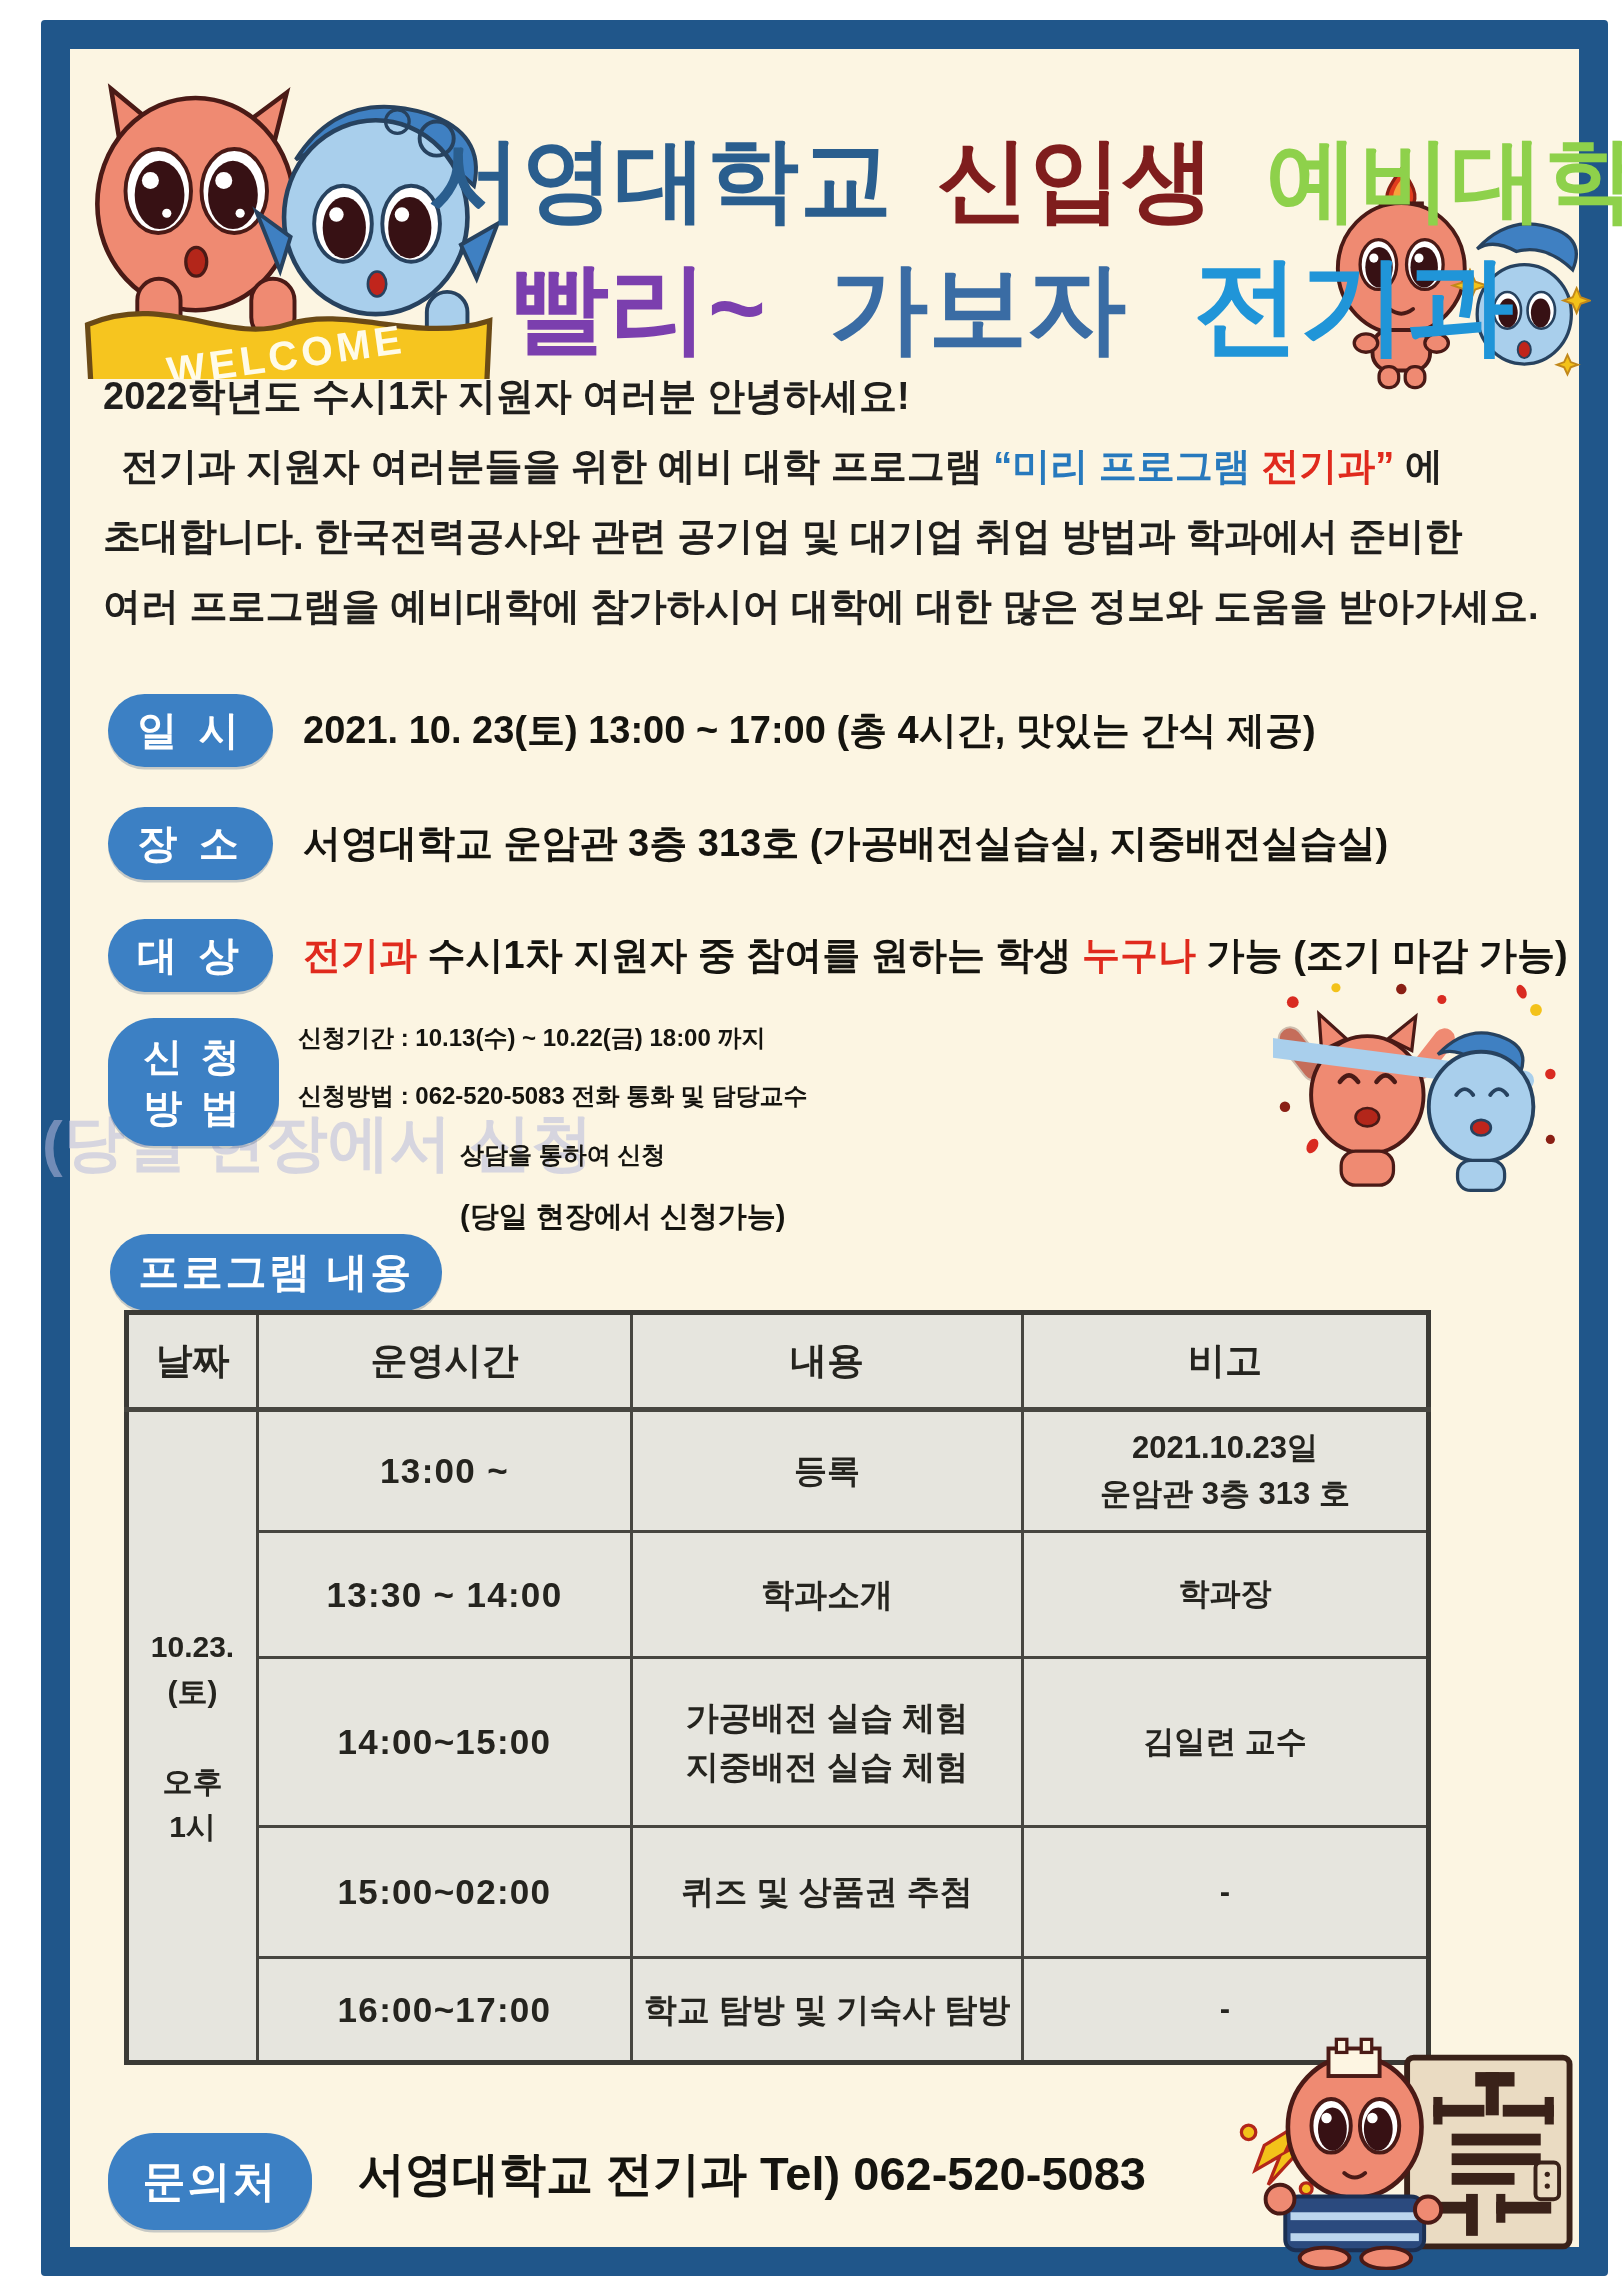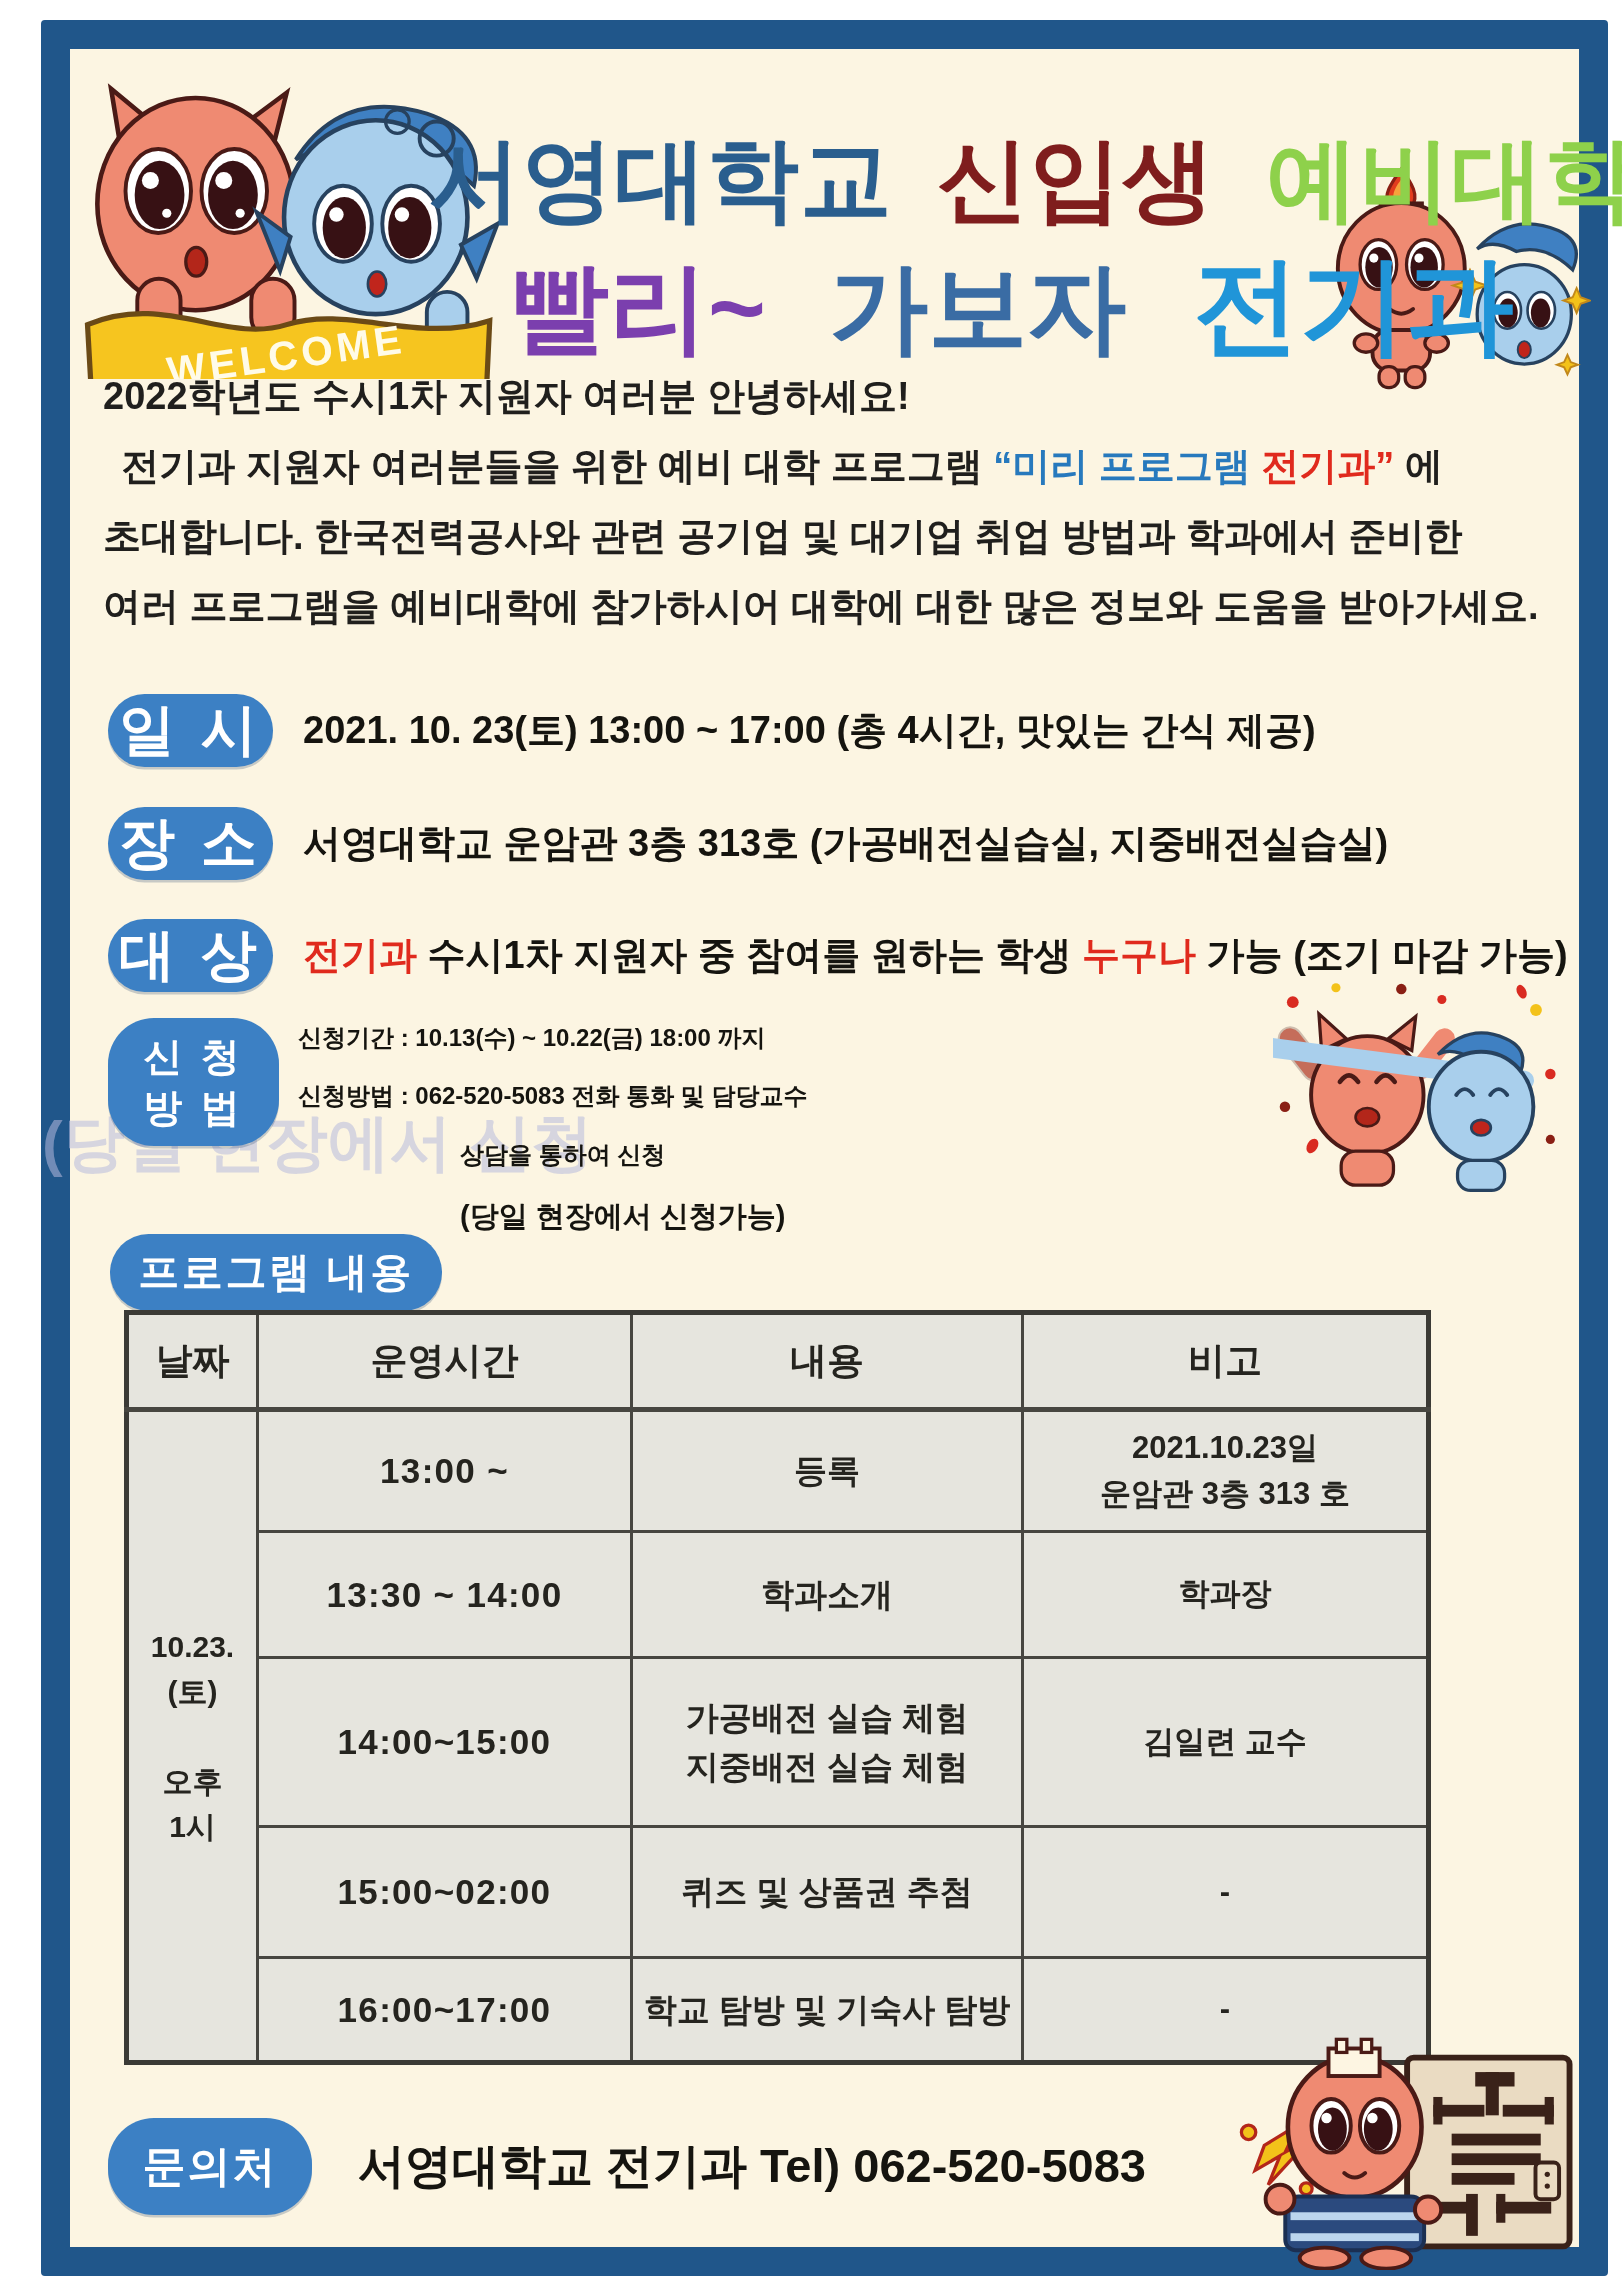--- a/index.html
+++ b/index.html
@@ -28,21 +28,21 @@
   .intro .ln2{padding-left:18.3px;}
   .intro .q-blue{color:#2779bd;font-weight:800;}
   .intro .q-red{color:#e02a1d;font-weight:800;}
   
   .info-row{position:absolute;left:108px;display:flex;align-items:center;z-index:2;}
   .pill{
     background:#3c80c4;color:#ffffff;border-radius:46px;font-weight:800;
     display:flex;align-items:center;justify-content:center;text-align:center;
     box-shadow:0 2.6px 0 rgba(40,70,110,0.25);
   }
-  .pill-sm{width:165px;height:73px;font-size:56px;letter-spacing:5.2px;}
+  .pill-sm{width:165px;height:73px;font-size:40px;letter-spacing:5.2px;}
   .info-text{margin-left:30px;font-size:38px;font-weight:700;color:#15140f;white-space:nowrap;}
   .red{color:#e02a1d;}
   #row-datetime{top:694px;}
   #row-place{top:807px;}
   #row-target{top:919px;}
   .apply-pill{position:absolute;left:108px;top:1018px;width:171px;height:128px;font-size:39px;line-height:51px;letter-spacing:3.9px;z-index:2;justify-content:center;}
   .apply-line{position:absolute;font-size:24px;font-weight:700;color:#15140f;white-space:nowrap;z-index:2;}
   #apply-l1{left:298px;top:1022px;}
   #apply-l2{left:298px;top:1080px;}
   #apply-l3{left:460px;top:1139px;}
@@ -68,21 +68,21 @@
   td.c-time{font-size:35px;font-weight:600;letter-spacing:1.3px;}
   td.c-content{font-size:33px;font-weight:600;white-space:pre-line;line-height:1.5;}
   td.c-note{font-size:31px;font-weight:600;white-space:pre-line;line-height:1.5;}
   tr.row-a td{height:122px;}
   tr.row-b td{height:126px;}
   tr.row-c td{height:169px;}
   tr.row-d td{height:131px;}
   tr.row-e td{height:105px;}
   
   #row-contact{top:2118px;}
-  .contact-pill{width:204px;height:97px;font-size:43px;letter-spacing:2px;}
+  .contact-pill{width:204px;height:97px;font-size:43px;letter-spacing:2px;margin-top:15px;}
   .contact-text{margin-left:46px;font-size:47px;font-weight:800;color:#15140f;white-space:nowrap;}
   .electric-svg{position:absolute;left:1225px;top:2034px;width:357px;height:236px;z-index:4;}
 </style>
 </head>
 <body>
 
 <div class="page">
   <div class="frame"></div>
 
   <svg class="banner-svg" viewBox="0 0 690 480">

